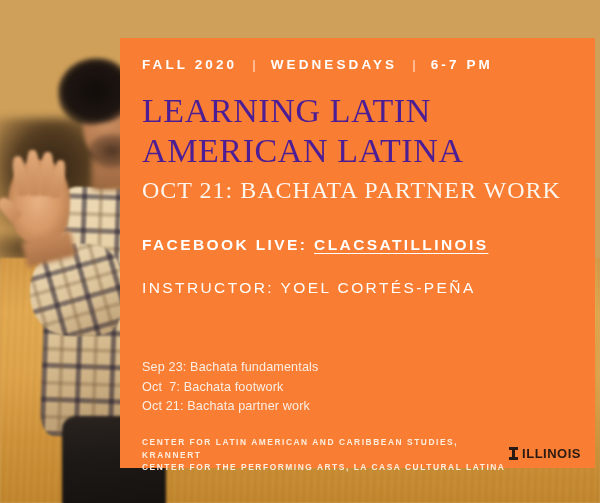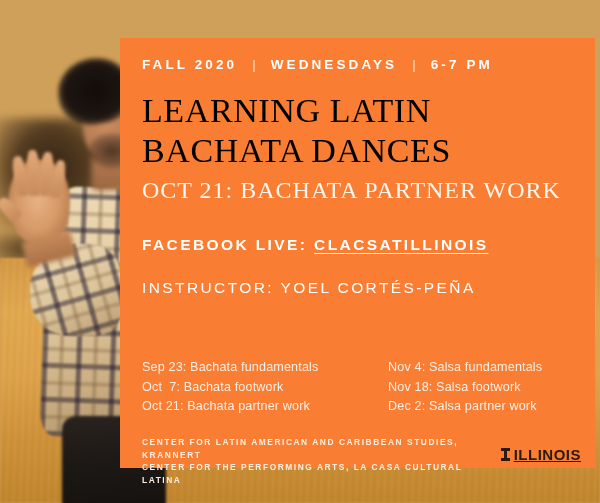--- a/index.html
+++ b/index.html
@@ -203,21 +203,21 @@
     letter-spacing: 0;
     margin: 0 15px;
     opacity: 0.95;
   }
 
   .headline {
     position: absolute;
     left: 22px;
     top: 53px;
     width: 440px;
-    color: #000000;
+    color: #4c1d95;
     font-family: "Liberation Serif", serif;
     font-size: 34px;
     line-height: 40px;
     letter-spacing: 0.6px;
   }
 
   .subhead {
     position: absolute;
     left: 22px;
     top: 139px;
@@ -325,23 +325,22 @@
     position: absolute;
     left: 3.1px;
     top: 2.6px;
     width: 2.9px;
     height: 8px;
     background: #2b1a12;
   }
   .logo-text {
     color: #2b1a12;
     font-weight: bold;
-    font-size: 15px;
+    font-size: 13px;
     letter-spacing: 0.5px;
-    text-decoration: underline;
   }
 </style>
 </head>
 <body>
 
 <div class="poster">
 
   <div class="photo">
     <div class="photo-dark-slab"></div>
     <div class="photo-dark-slab2"></div>
@@ -371,43 +370,38 @@
     <div class="eyebrow">
       <span>FALL 2020</span>
       <span class="sep">|</span>
       <span>WEDNESDAYS</span>
       <span class="sep">|</span>
       <span>6-7 PM</span>
     </div>
 
     <div class="headline">
       <div>LEARNING LATIN</div>
-      <div>BACHATA DANCES</div>
+      <div>AMERICAN LATINA</div>
     </div>
 
     <div class="subhead">OCT 21: BACHATA PARTNER WORK</div>
 
     <div class="fbline">
       <span>FACEBOOK LIVE:</span>
       <span class="handle">CLACSATILLINOIS</span>
     </div>
 
     <div class="instructor">INSTRUCTOR: YOEL CORTÉS-PEÑA</div>
 
 
     <div class="sched-cols">
       <div class="sched-col left">
         <div class="sched-item">Sep 23: Bachata fundamentals</div>
         <div class="sched-item">Oct  7: Bachata footwork</div>
         <div class="sched-item">Oct 21: Bachata partner work</div>
-      </div>
-      <div class="sched-col right">
-        <div class="sched-item">Nov 4: Salsa fundamentals</div>
-        <div class="sched-item">Nov 18: Salsa footwork</div>
-        <div class="sched-item">Dec 2: Salsa partner work</div>
       </div>
     </div>
 
     <div class="footer">
       <div class="footer-text">
         <div>CENTER FOR LATIN AMERICAN AND CARIBBEAN STUDIES, KRANNERT</div>
         <div>CENTER FOR THE PERFORMING ARTS, LA CASA CULTURAL LATINA</div>
       </div>
       <div class="logo">
         <span class="logo-mark">

